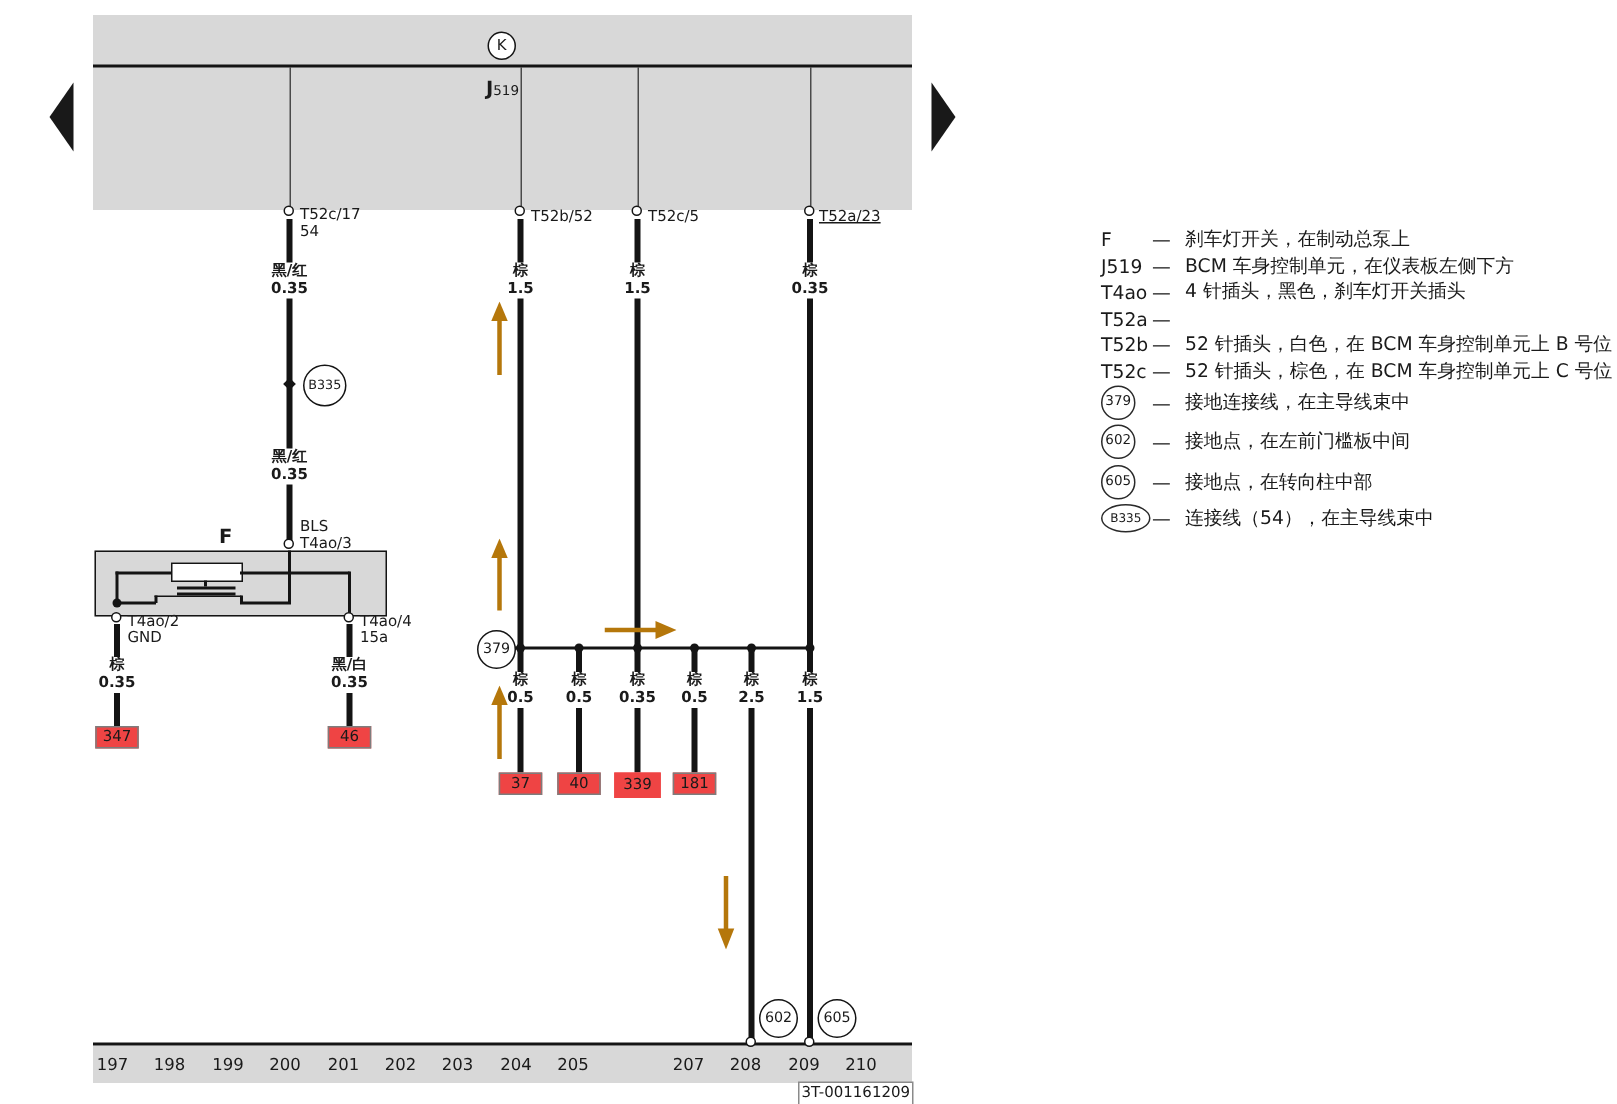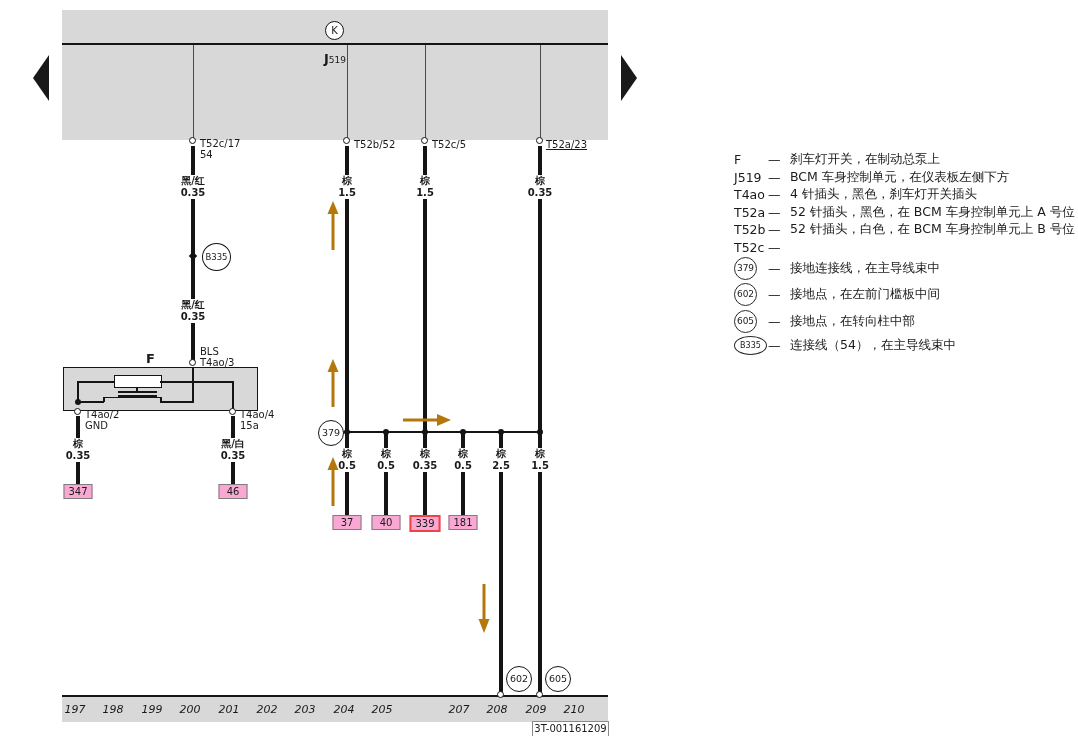--- a/index.html
+++ b/index.html
@@ -10,35 +10,35 @@
   .hline{position:absolute;background:#141414;z-index:2;}
   .vline{position:absolute;background:#4a4a4a;width:1px;z-index:1;}
   .wire{position:absolute;width:4px;background:#141414;z-index:2;}
   .wlabel{position:absolute;transform:translateX(-50%);background:#fff;font-size:10px;line-height:12px;
           text-align:center;padding:0 2px;white-space:nowrap;z-index:3;}
   .wlabel span{display:block;font-weight:bold;}
   .plabel{position:absolute;font-size:10px;line-height:11px;white-space:nowrap;z-index:3;}
   .pin{position:absolute;width:5px;height:5px;border:1.5px solid #141414;border-radius:50%;background:#fff;z-index:4;}
   .dot{position:absolute;width:6px;height:6px;border-radius:50%;background:#141414;z-index:4;}
   .diamond{position:absolute;width:6px;height:6px;background:#141414;transform:rotate(45deg);z-index:4;}
-  .term{position:absolute;transform:translateX(-50%);width:27px;height:13px;border:1px solid #7d7d7d;background:#f9a8d4;
+  .term{position:absolute;transform:translateX(-50%);width:27px;height:13px;border:1px solid #7d7d7d;background:#ef4444;
         font-size:10px;line-height:13px;text-align:center;z-index:4;}
   .term.bold{border:2px solid #ef4444;}
   .gcircle{position:absolute;border:1.4px solid #141414;border-radius:50%;background:#fff;text-align:center;z-index:5;}
   .kcircle{width:17px;height:17px;line-height:17px;font-size:10px;}
   .c24{width:24px;height:24px;line-height:24px;font-size:9.5px;}
   .b335{width:27px;height:26px;line-height:26px;font-size:8.5px;}
   .fbox{position:absolute;left:63px;top:367px;width:193px;height:42px;border:1.5px solid #141414;background:#d8d8d8;z-index:1;}
   .fin{position:absolute;background:#141414;z-index:2;}
   .navL{position:absolute;width:0;height:0;border-top:23px solid transparent;border-bottom:23px solid transparent;
         border-right:16px solid #191919;z-index:5;}
   .navR{position:absolute;width:0;height:0;border-top:23px solid transparent;border-bottom:23px solid transparent;
         border-left:16px solid #191919;z-index:5;}
   .arrow{position:absolute;z-index:5;}
-  .tracknum{position:absolute;width:30px;text-align:center;font-size:11px;top:703px;z-index:2;font-style:italic;}
+  .tracknum{position:absolute;width:30px;text-align:center;font-size:11px;top:703px;z-index:2;}
   .idbox{position:absolute;left:532px;top:721px;width:75px;height:14px;border:1px solid #8a8a8a;
          font-size:10px;line-height:14px;text-align:center;z-index:2;}
   .title{position:absolute;left:735px;top:11px;font-size:16px;letter-spacing:0.5px;white-space:nowrap;}
   .legend-row{position:absolute;left:734px;display:flex;align-items:center;white-space:nowrap;font-size:12.5px;height:16px;}
   .legend-row.crow{height:23px;}
   .legend-sym{width:34px;flex:none;}
   .legend-dash{width:22px;flex:none;}
   .lg-circle{display:inline-block;width:21px;height:21px;border:1.2px solid #2a2a2a;border-radius:50%;
              text-align:center;line-height:21px;font-size:9px;background:#fff;}
   .lg-ellipse{display:inline-block;width:31px;height:17px;border:1.2px solid #2a2a2a;border-radius:50%;
@@ -255,30 +255,30 @@
     <span class="legend-desc">BCM 车身控制单元，在仪表板左侧下方</span>
   </div>
   <div class="legend-row" style="top:186px;">
     <span class="legend-sym">T4ao</span>
     <span class="legend-dash">—</span>
     <span class="legend-desc">4 针插头，黑色，刹车灯开关插头</span>
   </div>
   <div class="legend-row" style="top:204px;">
     <span class="legend-sym">T52a</span>
     <span class="legend-dash">—</span>
-    <span class="legend-desc">52 针插头，黑色，在 BCM 车身控制单元上 A 号位</span>
   </div>
   <div class="legend-row" style="top:221px;">
     <span class="legend-sym">T52b</span>
     <span class="legend-dash">—</span>
     <span class="legend-desc">52 针插头，白色，在 BCM 车身控制单元上 B 号位</span>
   </div>
   <div class="legend-row" style="top:239px;">
     <span class="legend-sym">T52c</span>
     <span class="legend-dash">—</span>
+    <span class="legend-desc">52 针插头，棕色，在 BCM 车身控制单元上 C 号位</span>
   </div>
   <div class="legend-row crow" style="top:257px;">
     <span class="legend-sym"><span class="lg-circle">379</span></span>
     <span class="legend-dash">—</span>
     <span class="legend-desc">接地连接线，在主导线束中</span>
   </div>
   <div class="legend-row crow" style="top:283px;">
     <span class="legend-sym"><span class="lg-circle">602</span></span>
     <span class="legend-dash">—</span>
     <span class="legend-desc">接地点，在左前门槛板中间</span>

